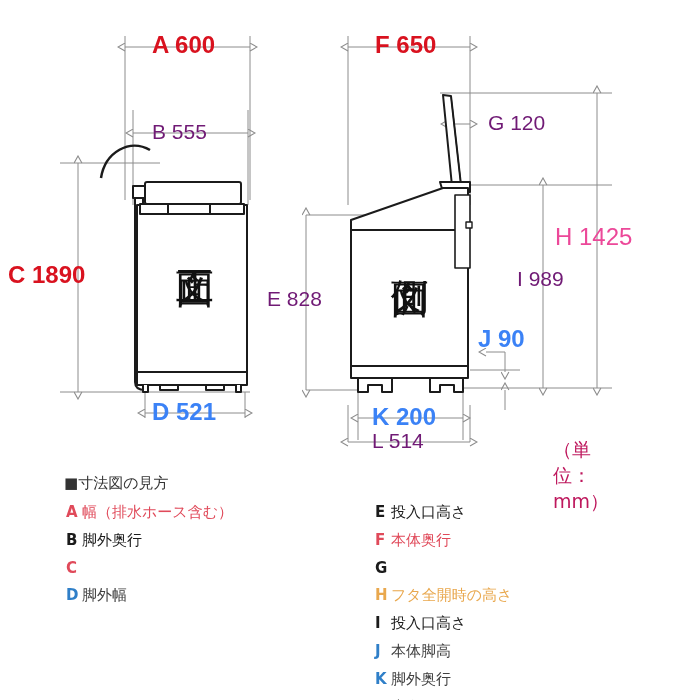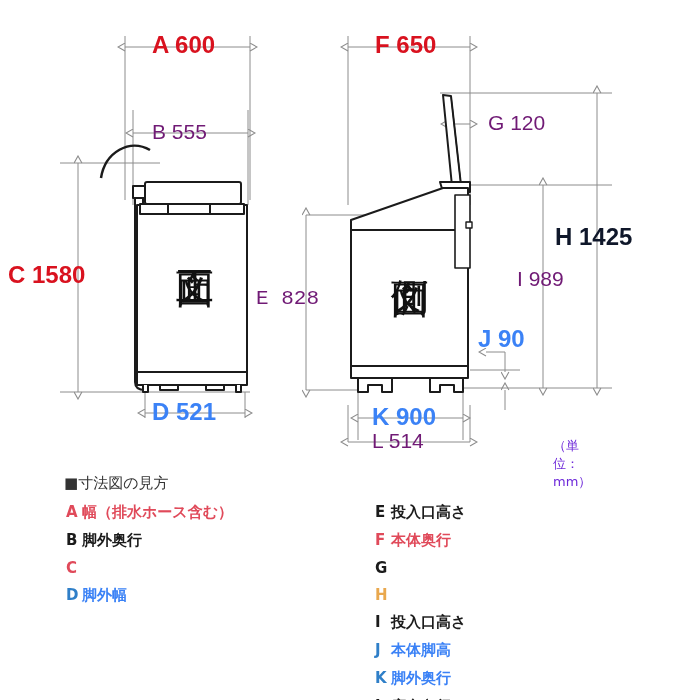--- a/index.html
+++ b/index.html
@@ -7,43 +7,43 @@
     width:700px;height:700px;background:#ffffff;
     font-family:"Liberation Sans","DejaVu Sans",sans-serif;
     position:relative;overflow:hidden;
   }
   #root{position:absolute;left:0;top:0;width:604px;height:700px;}
   svg.layer{position:absolute;left:0;top:0;width:700px;height:700px;}
 
   .dimtext{position:absolute;white-space:nowrap;line-height:1;}
   .red{color:#d9121f;font-weight:bold;}
   .blue{color:#3b82f6;font-weight:bold;}
-  .orange{color:#0f172a;font-weight:bold;}
+  .orange{color:#ec4899;font-weight:normal;}
   .black{color:#701a75;font-weight:normal;}
 
   .t24{font-size:24px;}
   .t21{font-size:21px;}
 
   .viewlabel{
     position:absolute;color:#111;font-size:38px;font-weight:400;
     font-family:"DejaVu Sans",sans-serif;
     writing-mode:vertical-rl;text-orientation:upright;
     letter-spacing:2px;line-height:1.02;
   }
 
-  .unit{position:absolute;font-size:13px;color:#6d28d9;font-family:"DejaVu Sans",sans-serif;}
+  .unit{position:absolute;font-size:19px;color:#be185d;font-family:"DejaVu Sans",sans-serif;}
 
   .legend{position:absolute;font-family:"DejaVu Sans",sans-serif;}
   .legend-title{position:absolute;font-size:15px;color:#333;font-family:"DejaVu Sans",sans-serif;}
   .lrow{display:flex;align-items:baseline;font-size:15px;margin-bottom:9px;}
   .lkey{font-weight:bold;width:15px;flex:none;}
-  .ldesc{padding-left:1px;font-weight:bold;}
+  .ldesc{padding-left:1px;}
   .c-red{color:#e04a5a;}
   .c-blk{color:#1b1b1b;}
-  .c-blu{color:#3b82f6;}
+  .c-blu{color:#404040;}
   .c-org{color:#e9a84e;}
   .c-blu-d{color:#2f7fc8;}
 </style>
 </head>
 <body>
 
 <div id="root">
 
   <svg class="layer" viewBox="0 0 700 700">
     <defs>
@@ -149,30 +149,30 @@
       <line x1="351" y1="366" x2="468" y2="366"></line>
 
       <path d="M358,378 L358,392 L368,392 L368,385 L382,385 L382,392 L392,392 L392,378" fill="#ffffff"></path>
       <path d="M430,378 L430,392 L440,392 L440,385 L454,385 L454,392 L463,392 L463,378" fill="#ffffff"></path>
       <line x1="358" y1="378" x2="463" y2="378"></line>
     </g>
   </svg>
 
   <div class="dimtext t24 red" style="left:152px; top:33px;">A 600</div>
   <div class="dimtext t21 black" style="left:152px; top:121px;">B 555</div>
-  <div class="dimtext t24 red" style="left:8px;   top:263px;">C 1580</div>
+  <div class="dimtext t24 red" style="left:8px;   top:263px;">C 1890</div>
   <div class="dimtext t24 blue" style="left:152px; top:400px;">D 521</div>
 
-  <div class="dimtext t21 black" style="left:256px; top:288px;font-family:Liberation Mono, monospace;">E 828</div>
+  <div class="dimtext t21 black" style="left:267px; top:288px;">E 828</div>
   <div class="dimtext t24 red" style="left:375px; top:33px;">F 650</div>
   <div class="dimtext t21 black" style="left:488px; top:112px;">G 120</div>
   <div class="dimtext t24 orange" style="left:555px; top:225px;">H 1425</div>
   <div class="dimtext t21 black" style="left:517px; top:268px;">I 989</div>
   <div class="dimtext t24 blue" style="left:478px; top:327px;">J 90</div>
-  <div class="dimtext t24 blue" style="left:372px; top:405px;">K 900</div>
+  <div class="dimtext t24 blue" style="left:372px; top:405px;">K 200</div>
   <div class="dimtext t21 black" style="left:372px; top:430px;">L 514</div>
 
   <div class="viewlabel" style="left:175px; top:240px;">正面図</div>
   <div class="viewlabel" style="left:390px; top:250px;">側面図</div>
 
   <div class="unit" style="left:553px; top:437px;">（単位：mm）</div>
 
   <div class="legend-title" style="left:64px; top:474px;">■寸法図の見方</div>
 
   <div class="legend" style="left:66px; top:503px; width:290px;">
@@ -200,20 +200,21 @@
     </div>
     <div class="lrow">
       <span class="lkey c-red">F</span>
       <span class="ldesc c-red">本体奥行</span>
     </div>
     <div class="lrow">
       <span class="lkey c-blk">G</span>
     </div>
     <div class="lrow">
       <span class="lkey c-org">H</span>
+      <span class="ldesc c-org">フタ全開時の高さ</span>
     </div>
     <div class="lrow">
       <span class="lkey c-blk">I</span>
       <span class="ldesc c-blk">投入口高さ</span>
     </div>
     <div class="lrow">
       <span class="lkey c-blu-d">J</span>
       <span class="ldesc c-blu">本体脚高</span>
     </div>
     <div class="lrow">

